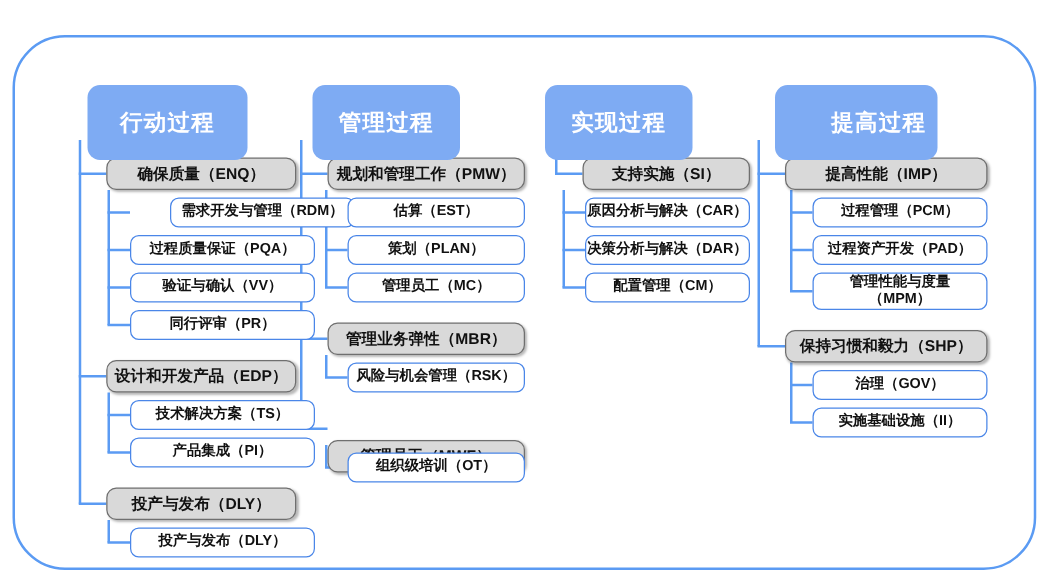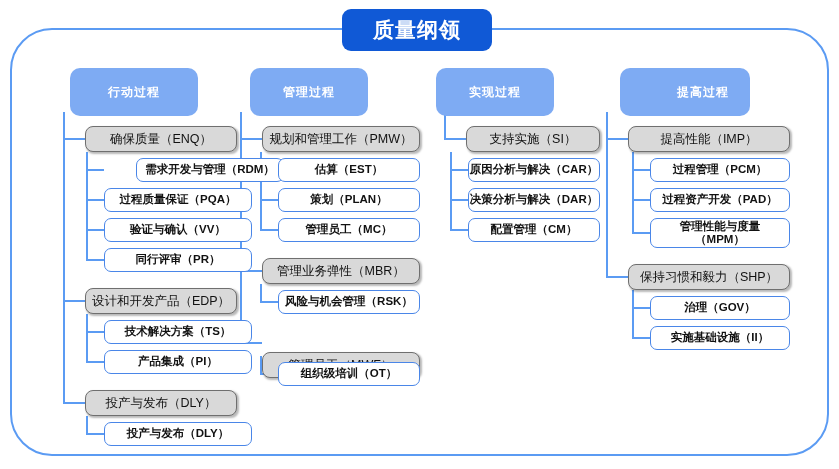--- a/index.html
+++ b/index.html
@@ -43,25 +43,25 @@
     font-weight: bold;
     letter-spacing: 1px;
     display: flex;
     align-items: center;
     justify-content: center;
     z-index: 5;
   }
   .col-head {
     position: absolute;
     top: 0;
-    height: 48px;
+    height: 60px;
     background: #7eabf3;
     border-radius: 10px;
     color: #ffffff;
-    font-size: 12px;
+    font-size: 18px;
     font-weight: bold;
     letter-spacing: 1px;
     display: flex;
     align-items: center;
     justify-content: center;
     z-index: 3;
   }
 
   
   .trunk {
@@ -100,21 +100,21 @@
     text-align: center;
     z-index: 2;
     line-height: 1.15;
   }
   .group {
     background: #d9d9d9;
     border: 1.5px solid #6f6f6f;
     border-radius: 8px;
     color: #111111;
     font-size: 12.5px;
-    font-weight: normal;
+    font-weight: bold;
     box-shadow: 1.5px 1.5px 2px rgba(0,0,0,0.28);
     height: 26px;
   }
   .leaf {
     background: #ffffff;
     border: 1.5px solid #4a86e8;
     border-radius: 7px;
     color: #111111;
     font-size: 11.5px;
     font-weight: bold;
@@ -122,21 +122,20 @@
   }
   .leaf.tall { height: 30px; }
 </style>
 </head>
 <body>
 
 <div id="canvas">
 
   <div class="frame"></div>
 
-  <div class="root-title">质量纲领</div>
 
   <div id="tree-root">
       <div class="col-head" style="left: 70px; top: 68px; width: 128px;">行动过程</div>
       <div class="stub" style="left: 63px; top: 138.25px; width: 22px;"></div>
       <div class="node group" style="left: 85px; top: 126px; width: 152px;">确保质量（ENQ）</div>
       <div class="leafstub" style="left: 86px; top: 169.25px; width: 18px;"></div>
       <div class="node leaf" style="left: 104px; top: 158px; width: 148px; margin-left: 32px;">需求开发与管理（RDM）</div>
       <div class="leafstub" style="left: 86px; top: 199.25px; width: 18px;"></div>
       <div class="node leaf" style="left: 104px; top: 188px; width: 148px;">过程质量保证（PQA）</div>
       <div class="leafstub" style="left: 86px; top: 229.25px; width: 18px;"></div>

